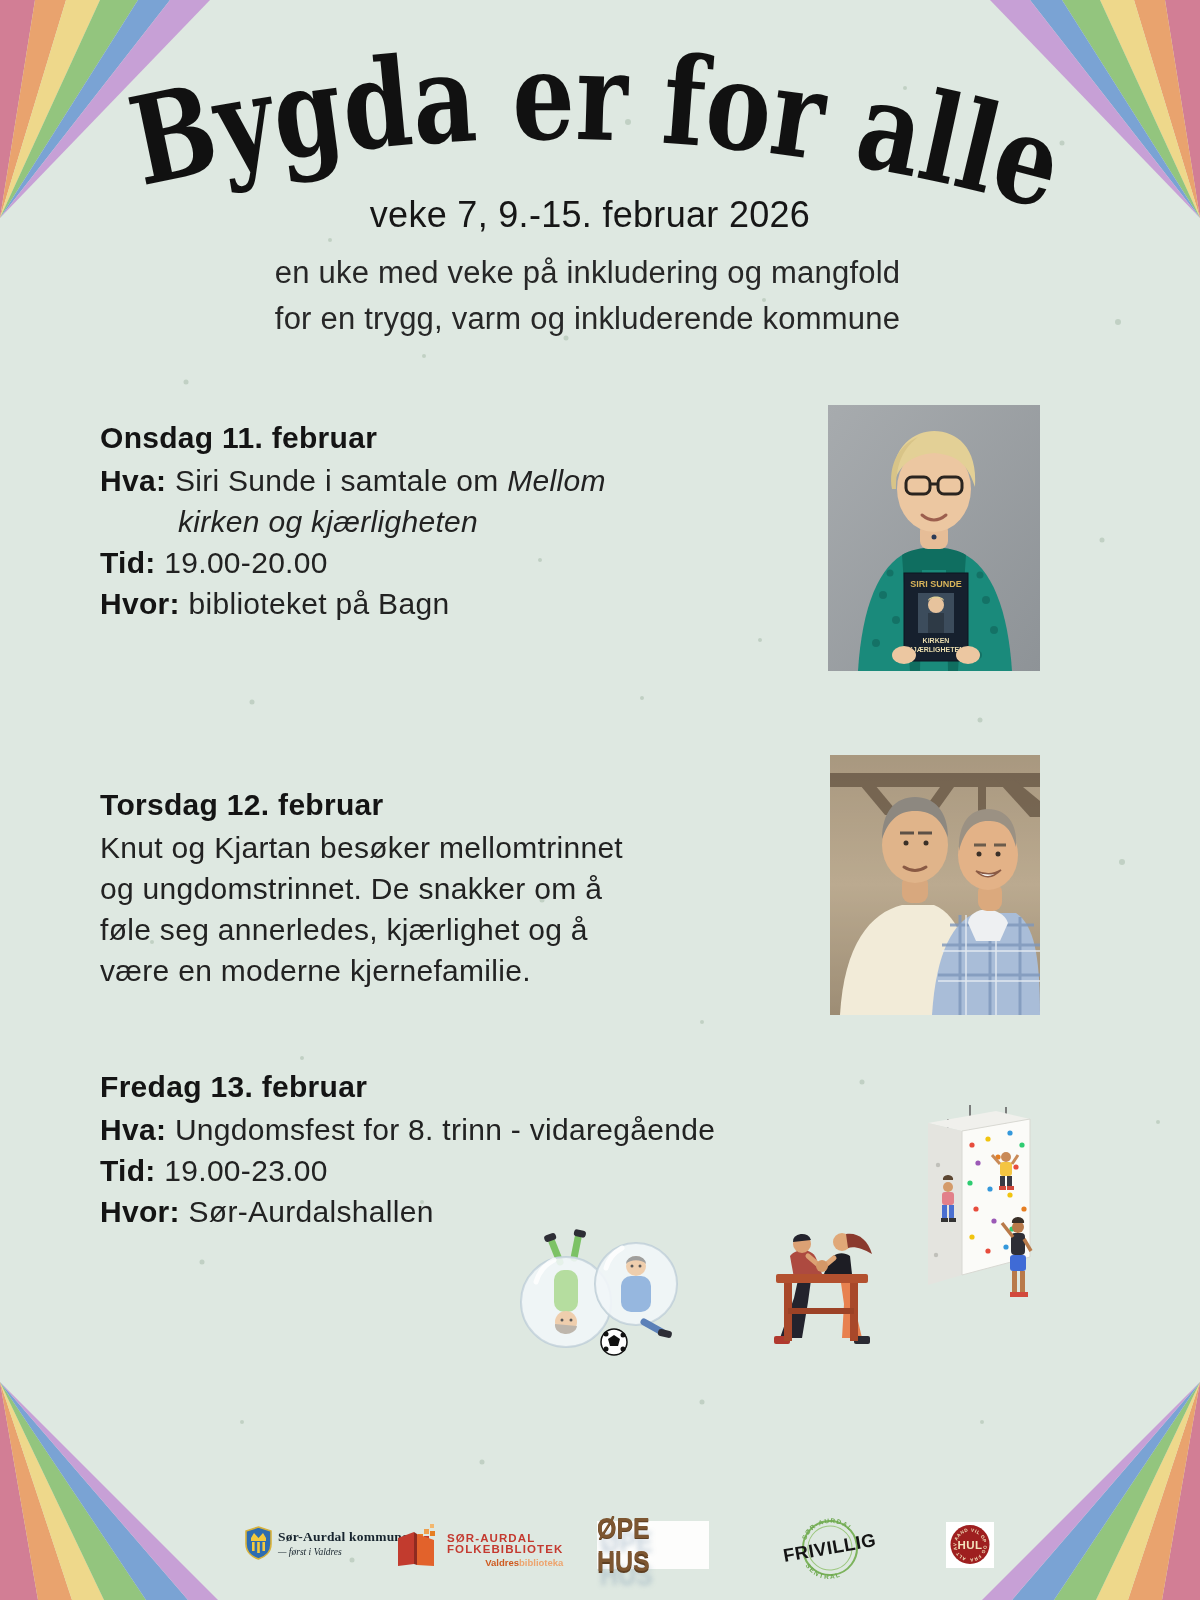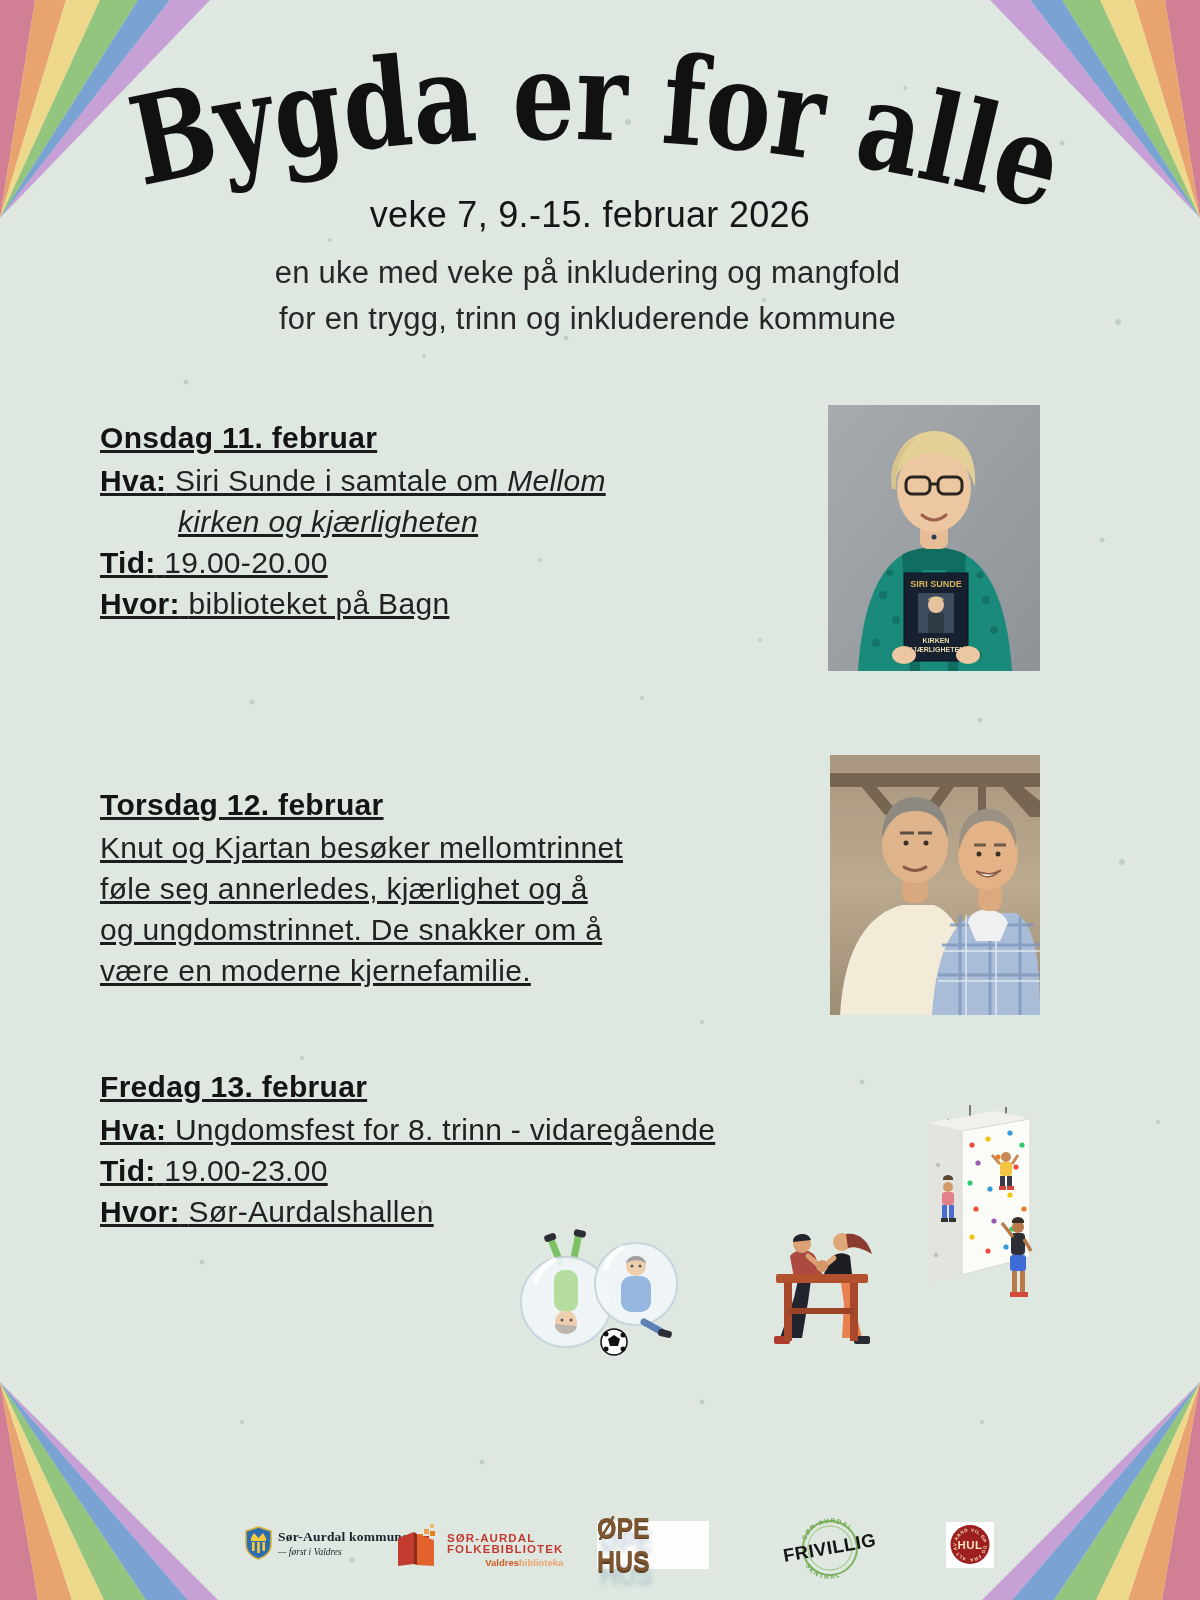--- a/index.html
+++ b/index.html
@@ -23,21 +23,21 @@
   }
   .subtitle{
     position:absolute;top:194px;left:0;width:1180px;text-align:center;
     font-size:36px;font-weight:normal;letter-spacing:.3px;color:#161616;
   }
   .intro{
     position:absolute;top:250px;left:0;width:1175px;text-align:center;
     font-size:31px;line-height:46px;color:#272727;letter-spacing:.2px;
   }
   
-  .event{position:absolute;left:100px;letter-spacing:.3px;text-decoration:underline;}
+  .event{position:absolute;left:100px;letter-spacing:.3px;}
   .event .day{font-size:30px;font-weight:bold;margin:0 0 5px 0;color:#141414;}
   .event .line{font-size:30px;line-height:41px;color:#222;}
   .event .lbl{font-weight:bold;color:#141414;}
   .italic{font-style:italic;}
   .indent{padding-left:78px;}
   #event-1{top:421px;width:720px;}
   #event-2{top:788px;width:720px;}
   #event-3{top:1070px;width:780px;}
   
   .photo{position:absolute;display:block;}
@@ -139,21 +139,21 @@
       </defs>
     <text textLength="915" lengthAdjust="spacingAndGlyphs">
       <textPath href="#title-arc">Bygda er for alle</textPath>
     </text>
   </svg>
 
   <div class="subtitle">veke 7, 9.-15. februar 2026</div>
 
   <div class="intro">
     <div>en uke med veke på inkludering og mangfold</div>
-    <div>for en trygg, trinn og inkluderende kommune</div>
+    <div>for en trygg, varm og inkluderende kommune</div>
   </div>
 
   <div class="event" id="event-1">
     <div class="day">Onsdag 11. februar</div>
     <div class="line">
       <span class="lbl">Hva:</span>
       <span>Siri Sunde i samtale om </span><span class="italic">Mellom</span>
     </div>
     <div class="line indent italic">kirken og kjærligheten</div>
     <div class="line">
@@ -215,22 +215,22 @@
       <text x="108" y="247" text-anchor="middle" font-size="7" font-weight="bold" fill="#e9dcae" font-family="Liberation Sans, sans-serif">KJÆRLIGHETEN</text>
     </g>
 
     <ellipse cx="76" cy="250" rx="12" ry="9" fill="#ecc7a1"></ellipse>
     <ellipse cx="140" cy="250" rx="12" ry="9" fill="#ecc7a1"></ellipse>
   </svg>
 
   <div class="event" id="event-2">
     <div class="day">Torsdag 12. februar</div>
     <div class="line">Knut og Kjartan besøker mellomtrinnet</div>
+    <div class="line">og ungdomstrinnet. De snakker om å</div>
     <div class="line">føle seg annerledes, kjærlighet og å</div>
-    <div class="line">og ungdomstrinnet. De snakker om å</div>
     <div class="line">være en moderne kjernefamilie.</div>
   </div>
 
   <svg class="photo" style="left:830px;top:755px;" width="210" height="260" viewBox="0 0 210 260">
     <defs>
       <linearGradient id="pg2" x1="0" y1="0" x2="0" y2="1">
         <stop offset="0" stop-color="#a4937a"></stop>
           <stop offset="0.5" stop-color="#bcab90"></stop>
           <stop offset="1" stop-color="#94846c"></stop>
       </linearGradient>

